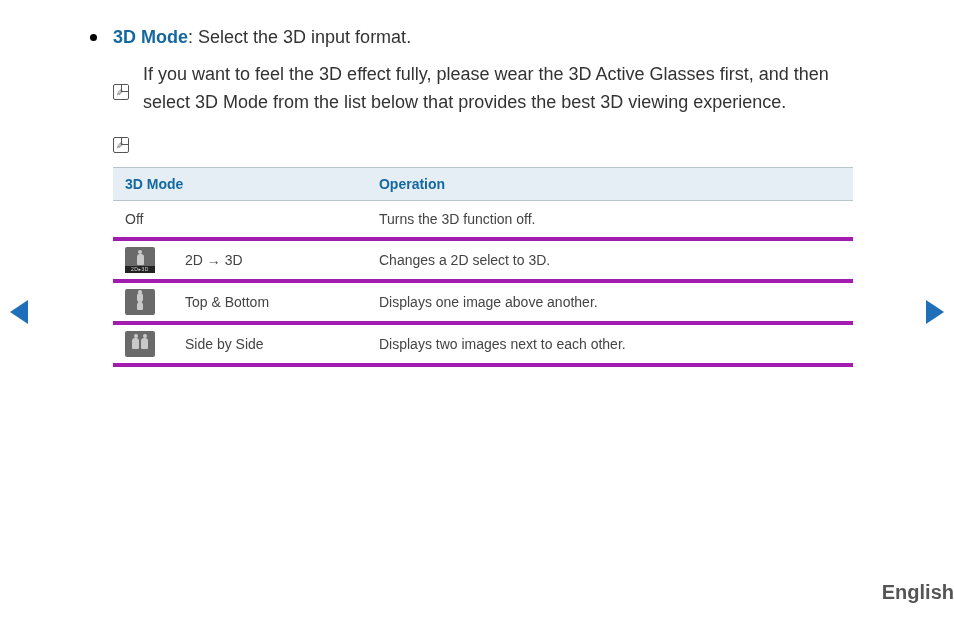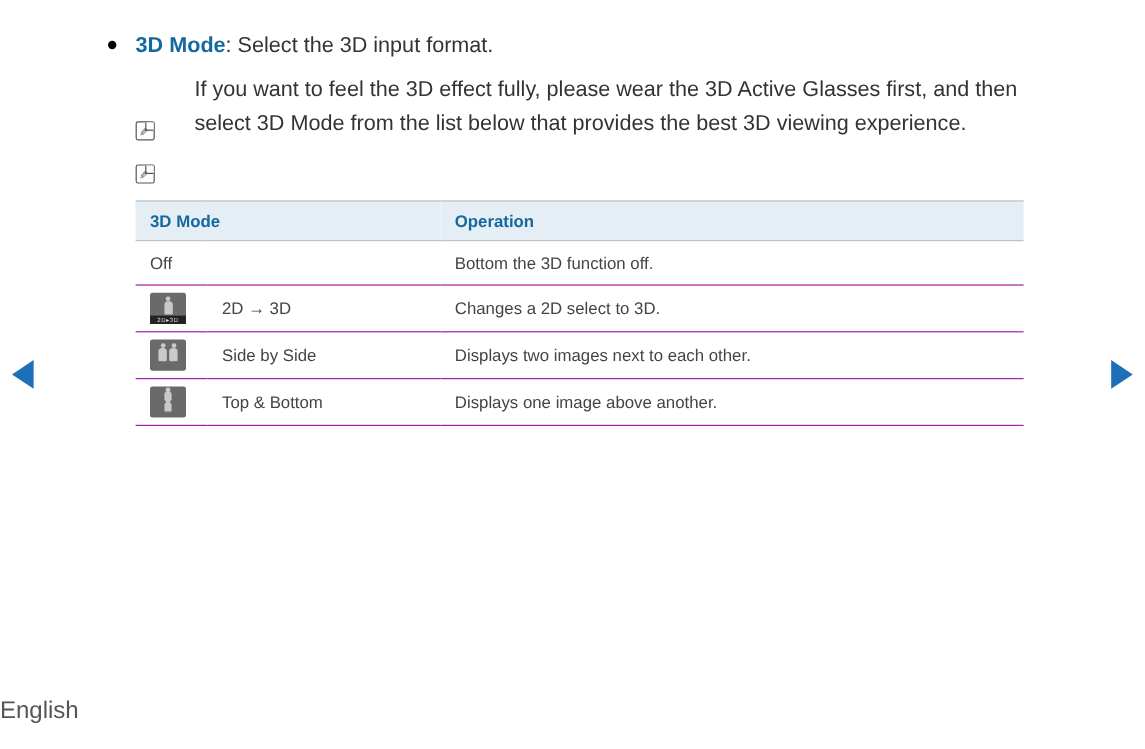--- a/index.html
+++ b/index.html
@@ -29,26 +29,25 @@
     margin-top: 10px;
     margin-right: 16px;
     flex-shrink: 0;
   }
   .term {
     color: #1468a0;
     font-weight: bold;
   }
   .note-row {
     display: flex;
-    align-items: flex-end;
+    align-items: center;
     margin-left: 23px;
     margin-bottom: 14px;
     font-size: 18px;
     line-height: 1.55;
-    gap: 19px;
   }
   .note-icon {
     width: 16px;
     height: 16px;
     border: 1.5px solid #555;
     border-radius: 2px;
     margin-top: 6px;
     margin-right: 14px;
     flex-shrink: 0;
     position: relative;
@@ -81,21 +80,21 @@
     background: #e6eef5;
     color: #1468a0;
     text-align: left;
     font-weight: bold;
     padding: 8px 12px;
     border-top: 1px solid #b8c4cc;
     border-bottom: 1px solid #b8c4cc;
   }
   td {
     padding: 10px 12px;
-    border-bottom: 1px solid #a21caf;
+    border-bottom: 4px solid #a21caf;
     color: #444;
     vertical-align: middle;
   }
   td.iconcell {
     width: 60px;
     padding: 6px 12px;
   }
   .mode-icon {
     width: 30px;
     height: 26px;
@@ -156,24 +155,24 @@
   .nav-right {
     right: 10px;
     border-top: 12px solid transparent;
     border-bottom: 12px solid transparent;
     border-left: 18px solid #1d6fb8;
   }
   .footer {
     position: absolute;
     bottom: 20px;
     left: 0; right: 0;
-    text-align: left;
+    text-align: right;
     font-size: 20px;
     color: #555;
-    font-weight: 400;
+    font-weight: 700;
   }
 </style>
 </head>
 <body>
 
 <div class="content">
 
   <div class="bullet-row">
     <div class="bullet-dot"></div>
     <div>
@@ -193,52 +192,52 @@
   <table>
     <thead>
       <tr>
         <th colspan="2">3D Mode</th>
         <th>Operation</th>
       </tr>
     </thead>
     <tbody>
       <tr>
         <td colspan="2">Off</td>
-        <td>Bottom the 3D function off.</td>
+        <td>Turns the 3D function off.</td>
       </tr>
       <tr>
         <td class="iconcell">
           <div class="mode-icon mi-2d3d">
             <div class="silhouette"></div>
             <div class="bar">2D▸3D</div>
           </div>
         </td>
         <td>2D → 3D</td>
         <td>Changes a 2D select to 3D.</td>
       </tr>
       <tr>
         <td class="iconcell">
+          <div class="mode-icon mi-tb">
+            <div class="silhouette"></div>
+            <div class="silhouette"></div>
+          </div>
+        </td>
+        <td>Top &amp; Bottom</td>
+        <td>Displays one image above another.</td>
+      </tr>
+      <tr>
+        <td class="iconcell">
           <div class="mode-icon mi-sbs">
             <div class="silhouette"></div>
             <div class="silhouette"></div>
           </div>
         </td>
         <td>Side by Side</td>
         <td>Displays two images next to each other.</td>
       </tr>
-      <tr>
-        <td class="iconcell">
-          <div class="mode-icon mi-tb">
-            <div class="silhouette"></div>
-            <div class="silhouette"></div>
-          </div>
-        </td>
-        <td>Top &amp; Bottom</td>
-        <td>Displays one image above another.</td>
-      </tr>
     </tbody>
   </table>
 
 </div>
 
 <div class="nav-left"></div>
 <div class="nav-right"></div>
 
 <div class="footer">English</div>
 

